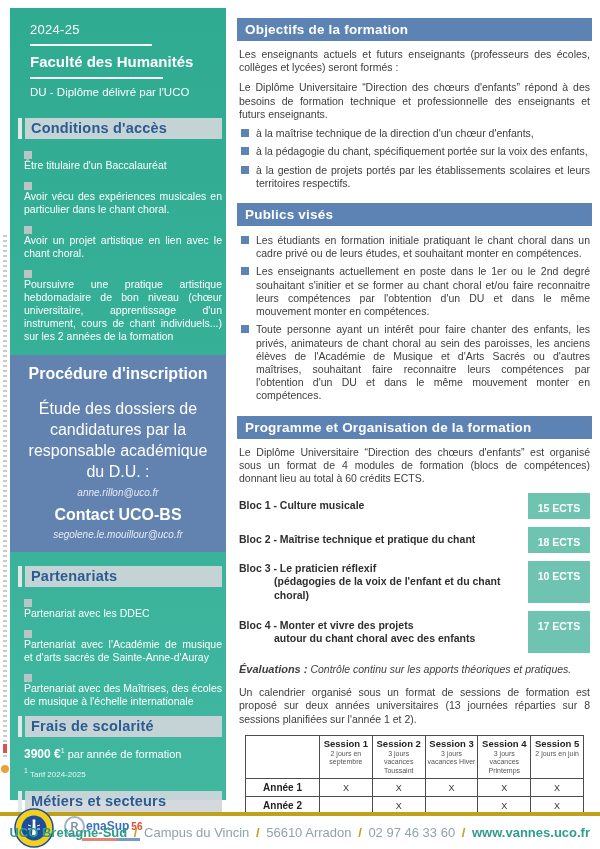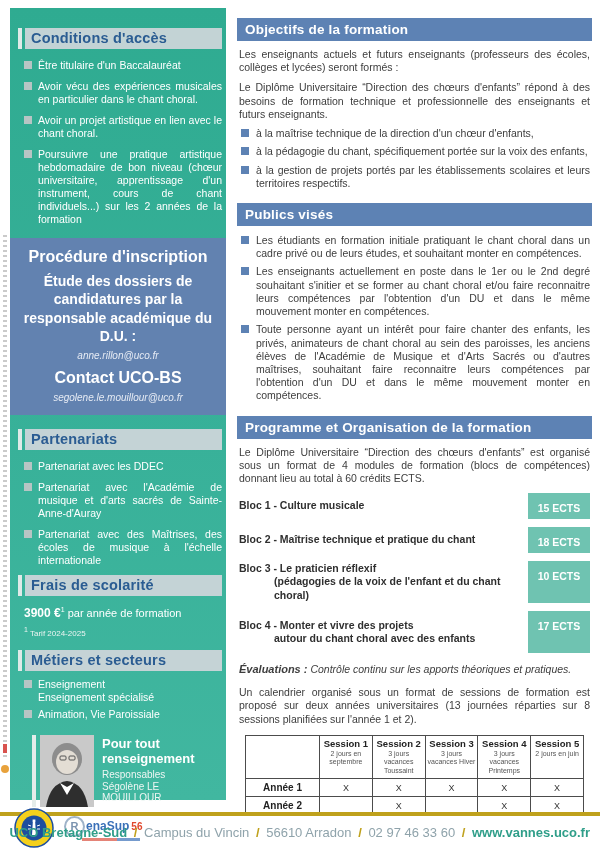--- a/index.html
+++ b/index.html
@@ -20,28 +20,28 @@
   .wline{height:2px;background:#fff;opacity:.95;margin:7px 0;}
   .wline.w1{width:122px;}
   .wline.w2{width:133px;}
   .faculty{font-size:15px;font-weight:bold;}
   .du-line{font-size:11.5px;margin-top:2px;}
   .side-h{display:flex;align-items:stretch;margin:0 4px 0 8px;height:21px;}
   .side-h .accent{width:4px;background:#dfeae8;margin-right:3px;}
   .side-h .bar{flex:1;background:rgba(208,214,219,.92);color:#2a5c92;font-weight:bold;
     font-size:14.5px;line-height:21px;padding-left:6px;letter-spacing:.2px;}
   .s-bullets{margin:10px 0 0 0;}
-  .s-item{display:flex;margin:0 4px 8px 14px;}
+  .s-item{display:flex;margin:0 4px 8px 14px;flex-direction:column;}
   .s-sq{flex:none;width:8px;height:8px;background:#b7c5c4;margin:2px 6px 0 0;}
   .s-txt{font-size:10.5px;line-height:1.24;text-align:justify;}
   .s-txt .l2{display:block;}
 
   .blue-box{background:#6282b0;text-align:center;padding:10px 10px 12px 10px;margin-top:12px;}
   .bb-title{font-size:16px;font-weight:bold;}
-  .bb-body{font-size:14px;font-weight:bold;margin-top:6px;line-height:1.3;}
+  .bb-body{font-size:16px;font-weight:normal;margin-top:16px;line-height:1.3;}
   .bb-mail{font-size:10px;font-style:italic;color:#e6ebf4;margin-top:5px;}
   .bb-contact{font-size:16px;font-weight:bold;margin-top:8px;}
 
   .frais-amount{font-size:11px;margin:10px 4px 0 14px;}
   .frais-amount b{font-size:12px;}
   .frais-note{font-size:8px;margin:6px 4px 0 14px;color:#eaf4f1;}
   sup{font-size:7px;}
 
   .contact-block{display:flex;margin:14px 10px 0 22px;}
   .cb-accent{flex:none;width:4px;background:#e4ecea;margin-right:4px;}
@@ -104,20 +104,27 @@
 </head>
 <body>
 
 <div class="page">
 
   <div class="micro-strip"></div>
   <div class="micro-red"></div>
   <div class="micro-dot"></div>
 
   <div class="sidebar">
+    <div class="side-pad">
+      <div class="year">2024-25</div>
+      <div class="wline w1"></div>
+      <div class="faculty">Faculté des Humanités</div>
+      <div class="wline w2"></div>
+      <div class="du-line">DU - Diplôme délivré par l'UCO</div>
+    </div>
 
     <div style="margin-top:20px;" class="side-h">
       <div class="accent"></div>
       <div class="bar">Conditions d'accès</div>
     </div>
     <div class="s-bullets">
       <div class="s-item">
         <span class="s-sq"></span>
         <span class="s-txt">Être titulaire d'un Baccalauréat</span>
       </div>

